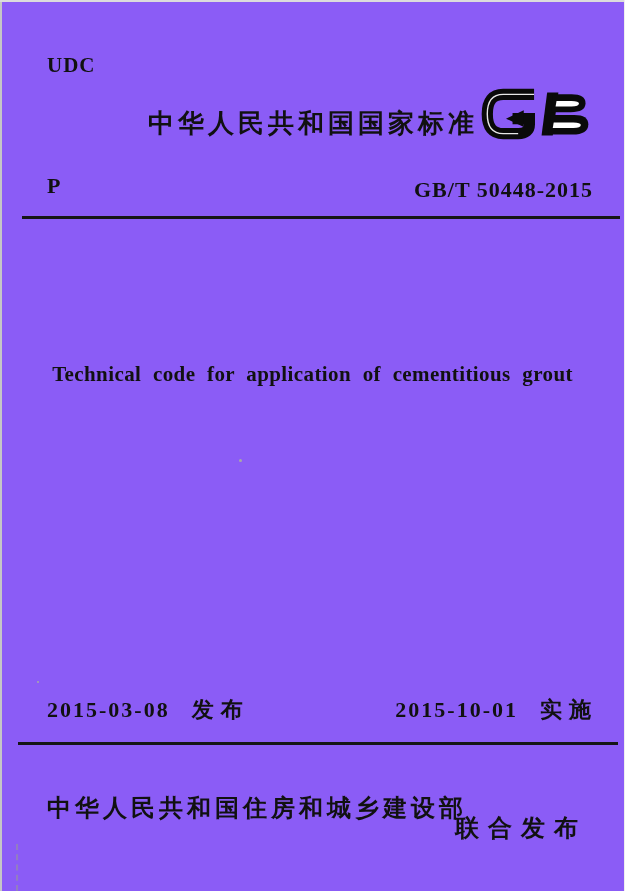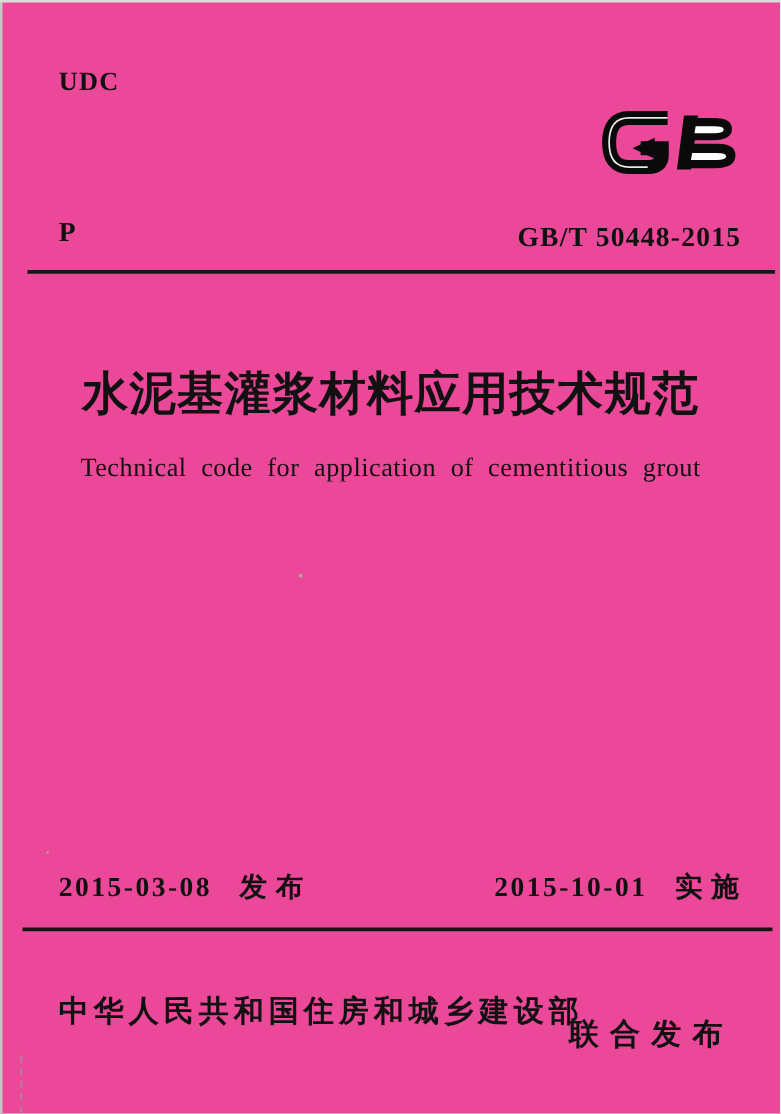--- a/index.html
+++ b/index.html
@@ -1,19 +1,19 @@
 <!DOCTYPE html>
 <html><head>
 <meta charset="utf-8">
 <style>
   html,body{margin:0;padding:0;background:#ffffff;}
   .page{
     position:relative;
     width:625px;height:891px;
-    background:#ec4899;
+    background:#8b5cf6;
     overflow:hidden;
     font-family:"Liberation Serif","DejaVu Serif",serif;
     color:#111;
   }
   
   .edge-left{position:absolute;left:0;top:0;width:2px;height:100%;background:#c6c6c6;}
   .edge-top{position:absolute;left:0;top:0;width:100%;height:2px;background:#dcdcdc;}
   .edge-right{position:absolute;right:0;top:0;width:1px;height:100%;background:#eeeeee;}
   .dash-artifact{position:absolute;left:16px;top:844px;height:47px;width:0;
     border-left:2px dashed #999;opacity:.55;}
@@ -44,37 +44,37 @@
   .rule-bottom{left:18px;top:742px;width:600px;height:3px;}
 
   .title-cn{
     position:absolute;left:0;right:0;top:292px;margin:0;
     text-align:center;
     font-weight:600;font-size:37px;letter-spacing:1px;line-height:48px;
   }
   .title-en{
     position:absolute;left:0;right:0;top:360px;margin:0;
     text-align:center;
-    font-weight:400;font-size:21px;word-spacing:6px;letter-spacing:.4px;line-height:28px;
+    font-weight:700;font-size:21px;word-spacing:6px;letter-spacing:.4px;line-height:28px;
   }
 
   .dates-row{
     position:absolute;left:47px;right:27px;top:697px;
     display:flex;justify-content:space-between;align-items:center;
   }
   .date-group{display:flex;align-items:baseline;}
   .date-value{font-weight:bold;font-size:22px;letter-spacing:2px;line-height:26px;}
   .date-label{
     font-family:Liberation Mono, monospace;
     font-weight:bold;font-size:22px;letter-spacing:7px;margin-left:22px;line-height:26px;
   }
 
   .publishers{
     position:absolute;left:47px;top:795px;width:416px;
-    font-family:Liberation Sans, sans-serif;
+    font-family:Liberation Mono, monospace;
     font-weight:bold;
   }
   .pub-line{
     width:416px;
     text-align:justify;text-align-last:justify;text-justify:inter-character;
     line-height:30px;
   }
   .pub-line-1{font-size:24px;}
   .pub-line-2{font-size:22px;}
   .joint-label{
@@ -90,20 +90,21 @@
 
   <div class="edge-left"></div>
   <div class="edge-top"></div>
   <div class="edge-right"></div>
   <div class="dash-artifact"></div>
   <div class="speck speck-1"></div>
   <div class="speck speck-2"></div>
 
   <div class="udc">UDC</div>
 
+  <div class="header-cn">中华人民共和国国家标准</div>
 
   <div class="gb-logo" aria-label="GB">
     <svg width="116" height="58" viewBox="0 0 118 62" xmlns="http://www.w3.org/2000/svg">
 
       <path d="M58,10 H25 Q8,10 8,31 Q8,52 25,52 H41 Q53,52 53,42 V36 H35" fill="none" stroke="#0a0a0a" stroke-width="12"></path>
 
       <path d="M28,36 L47,27 L47,45 Z" fill="#0a0a0a"></path>
 
       <path d="M58,10 H25 Q8,10 8,31 Q8,52 25,52 H41" fill="none" stroke="#ffffff" stroke-width="1.5" opacity="0.9"></path>
 
@@ -116,21 +117,20 @@
       <path d="M79,40 H100 Q108,40 108,42.8 Q108,46 100,46 H78 Z" fill="#ffffff"></path>
     </svg>
   </div>
 
   <div class="p-code">P</div>
 
   <div class="std-number">GB/T 50448-2015</div>
 
   <div class="rule rule-top"></div>
 
-  <h1 class="title-cn">水泥基灌浆材料应用技术规范</h1>
   <h2 class="title-en">Technical code for application of cementitious grout</h2>
 
   <div class="dates-row">
     <div class="date-group">
       <span class="date-value">2015-03-08</span>
       <span class="date-label">发布</span>
     </div>
     <div class="date-group">
       <span class="date-value">2015-10-01</span>
       <span class="date-label">实施</span>

